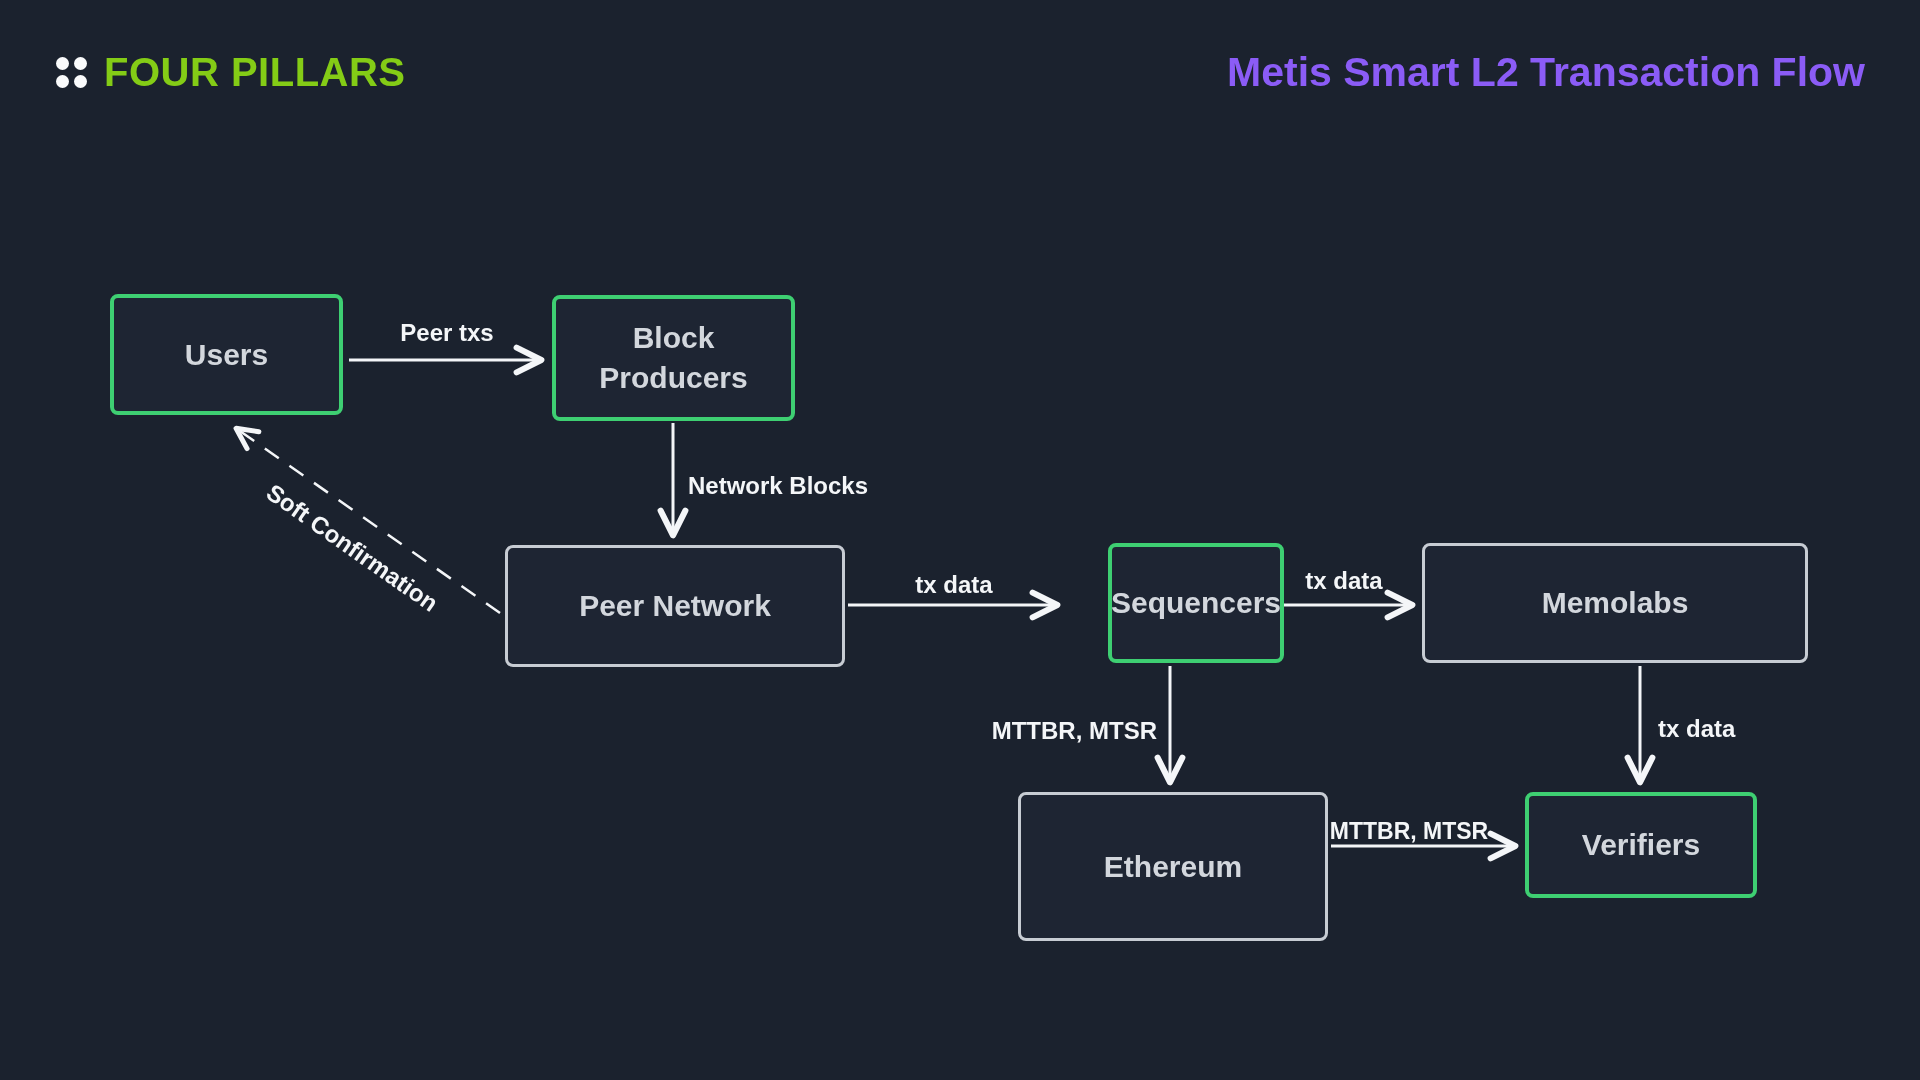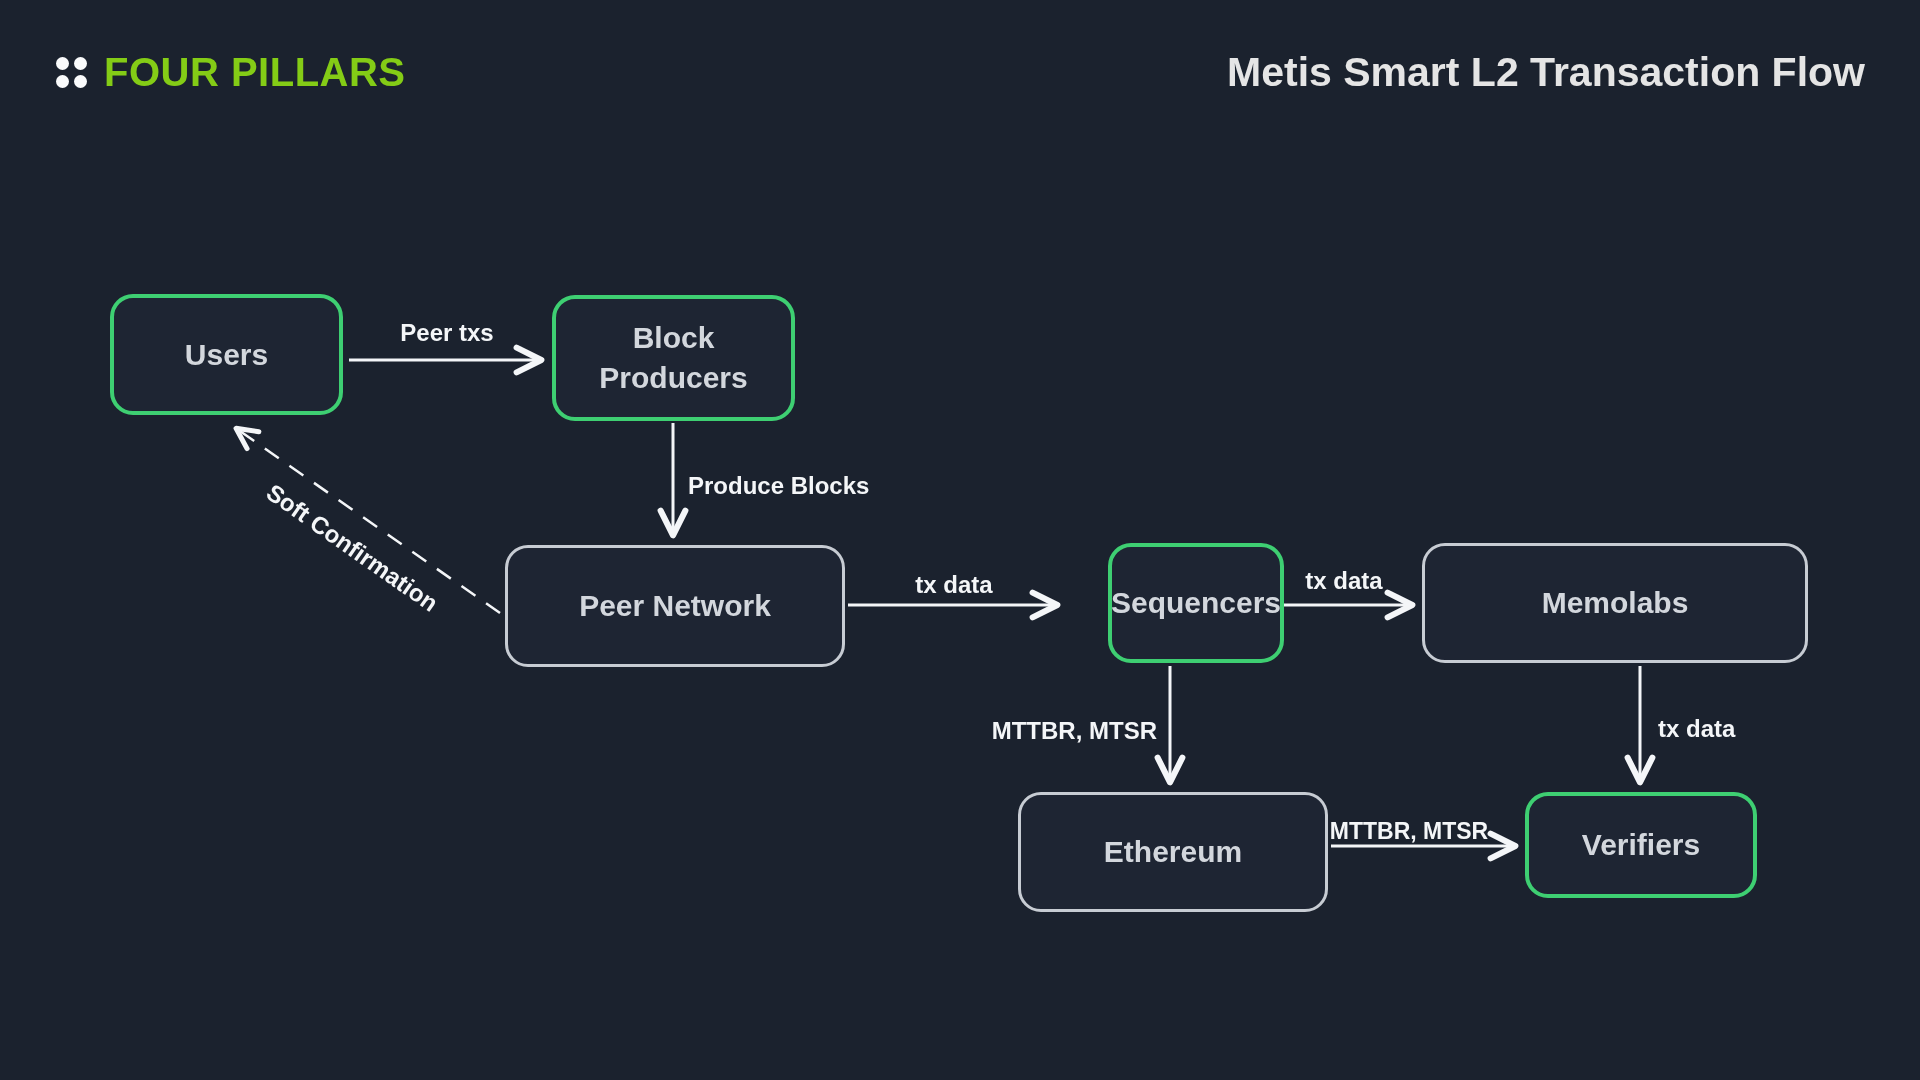--- a/index.html
+++ b/index.html
@@ -42,49 +42,49 @@
     color: #84cc16;
     letter-spacing: 0.5px;
     line-height: 44px;
   }
   .title {
     position: absolute;
     right: 55px;
     top: 48px;
     font-size: 41px;
     font-weight: bold;
-    color: #e5e5e5;
+    color: #8b5cf6;
     line-height: 48px;
     white-space: nowrap;
   }
   
   .node {
     position: absolute;
     box-sizing: border-box;
-    border-radius: 23px;
+    border-radius: 8px;
     background: #1e2533;
     display: flex;
     align-items: center;
     justify-content: center;
     text-align: center;
     font-size: 30px;
     font-weight: bold;
     color: #d3d7dd;
     line-height: 1.32;
     padding: 0 30px;
   }
   .node.green { border: 4px solid #3ecf72; }
   .node.gray  { border: 3px solid #c7ccd3; }
 
   .n-users           { left: 110px;  top: 294px; width: 233px; height: 121px; }
   .n-block-producers { left: 552px;  top: 295px; width: 243px; height: 126px; text-align: center; }
   .n-peer-network    { left: 505px;  top: 545px; width: 340px; height: 122px; }
   .n-sequencers      { left: 1108px; top: 543px; width: 176px; height: 120px; text-align: center; }
   .n-memolabs        { left: 1422px; top: 543px; width: 386px; height: 120px; }
-  .n-ethereum        { left: 1018px; top: 792px; width: 310px; height: 120px; }
+  .n-ethereum        { left: 1018px; top: 792px; width: 310px; height: 149px; }
   .n-verifiers       { left: 1525px; top: 792px; width: 232px; height: 106px; }
 
   
   .edges {
     position: absolute;
     left: 0; top: 0;
     width: 1920px;
     height: 1080px;
     pointer-events: none;
   }
@@ -153,21 +153,21 @@
     <span>Memolabs</span>
   </div>
   <div class="node gray n-ethereum">
     <span>Ethereum</span>
   </div>
   <div class="node green n-verifiers">
     <span>Verifiers</span>
   </div>
 
   <div class="edge-label el-send-txs">Peer txs</div>
-  <div class="edge-label el-produce-blocks">Produce Blocks</div>
+  <div class="edge-label el-produce-blocks">Network Blocks</div>
   <div class="edge-label el-soft-conf">Soft Confirmation</div>
   <div class="edge-label el-tx-data-1">tx data</div>
   <div class="edge-label el-tx-data-2">tx data</div>
   <div class="edge-label el-mttbr-1">MTTBR, MTSR</div>
   <div class="edge-label el-tx-data-3">tx data</div>
   <div class="edge-label el-mttbr-2">MTTBR, MTSR</div>
 
 </div>
 
 </body></html>

